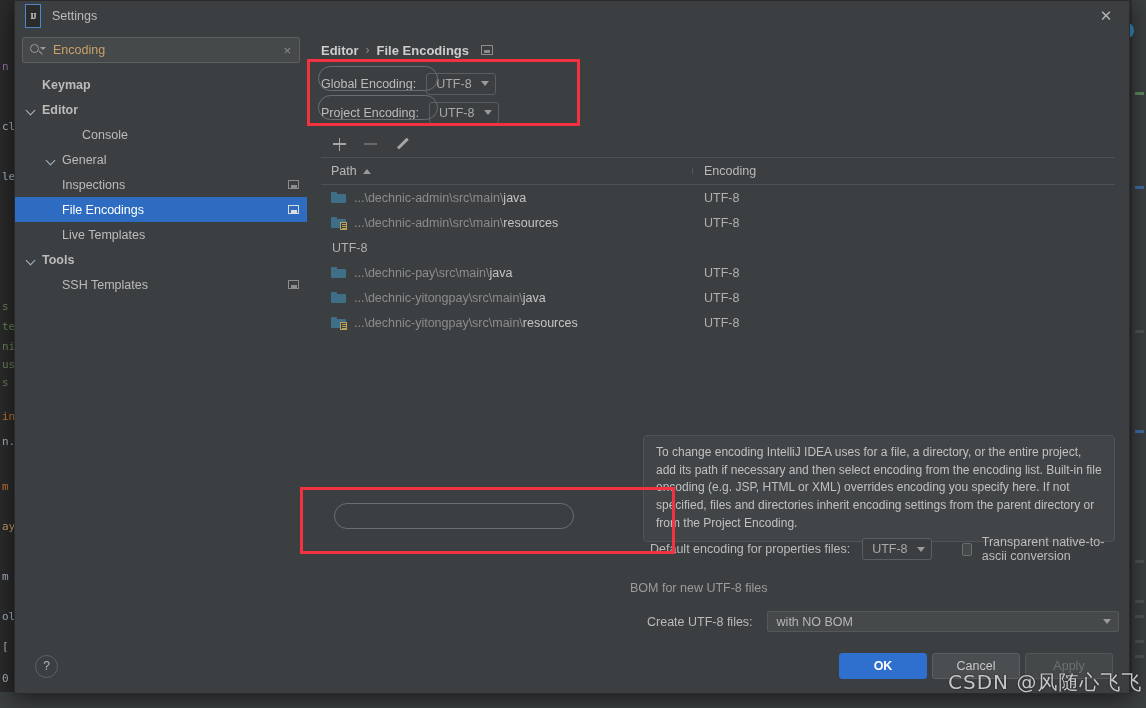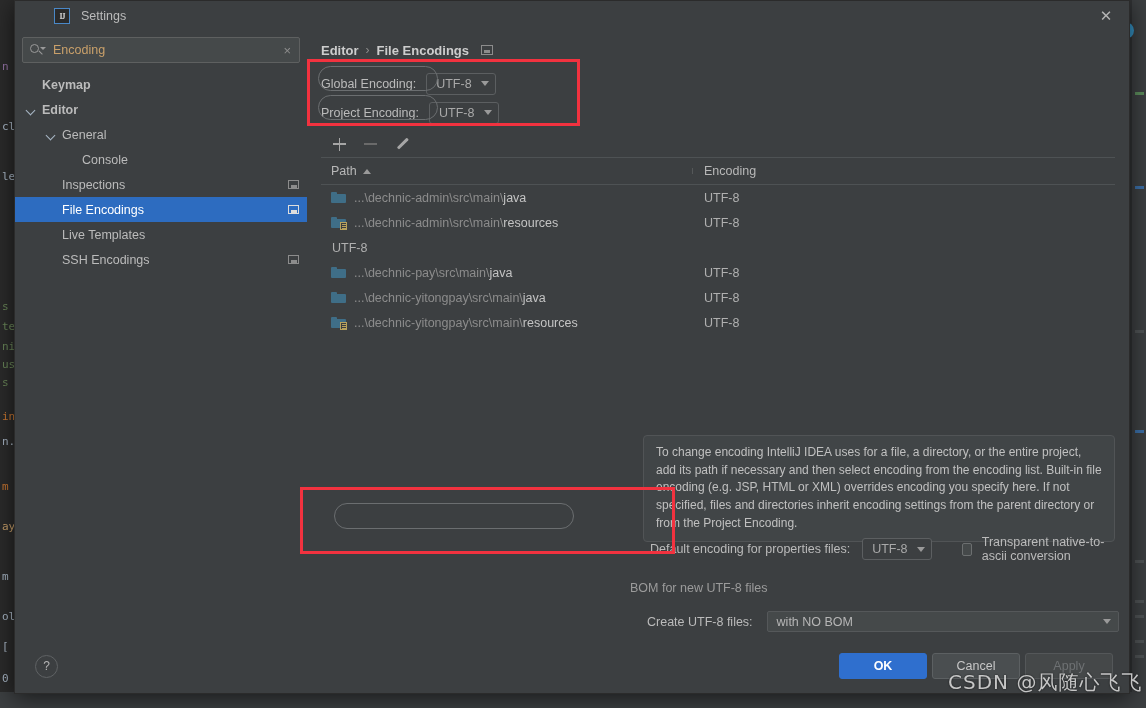--- a/index.html
+++ b/index.html
@@ -22,24 +22,24 @@
   .bg-topright-icon { position:absolute; right:12px; top:22px; width:17px; height:17px;
                       background:#3592c4; border-radius:50%; }
 
   
   .dialog { position:absolute; left:14px; top:0px; width:1116px; height:694px;
             background:#3c3f41; border:1px solid #2b2b2b;
             box-shadow:0 4px 22px rgba(0,0,0,.6); display:flex; flex-direction:column; }
 
   .titlebar { height:30px; background:#3c3f41; display:flex; align-items:center;
               padding:0 0 0 10px; position:relative; flex:0 0 30px; }
-  .ij-logo { width:16px; height:16px; border:1.4px solid #4a88c7; background:#2b2b2b;
+  .ij-logo { width:16px; height:24px; border:1.4px solid #4a88c7; background:#2b2b2b;
              display:flex; align-items:center; justify-content:center;
              font-size:8px; color:#d6d6d6; letter-spacing:-1px;
-             font-family:"Liberation Serif", serif; font-weight:700;margin-left:29px; }
+             font-family:"Liberation Serif", serif; font-weight:700; }
   .title-text { margin-left:11px; font-size:12.5px; color:#bbbbbb; }
   .close-btn { position:absolute; right:0; top:0; width:46px; height:30px;
                display:flex; align-items:center; justify-content:center;
                color:#b4b4b4; font-size:15px; }
 
   .dialog-body { flex:1; display:flex; min-height:0; }
 
   
   .left-panel { width:292px; background:#3c3f41; display:flex; flex-direction:column;
                 flex:0 0 292px; }
@@ -252,44 +252,48 @@
         <div class="tree" id="tree">
             <div class="tree-row bold">
               <span style="margin-left: 22px;"></span>
               <span class="lbl" style="margin-left: 5px;">Keymap</span>
             </div>
             <div class="tree-row bold">
               <span class="chev" style="margin-left: 10px;"></span>
               <span class="lbl" style="margin-left: 5px;">Editor</span>
             </div>
             <div class="tree-row">
+              <span style="margin-left: 62px;"></span>
+              <span class="lbl" style="margin-left: 5px;">Console</span>
+            </div>
+            <div class="tree-row">
               <span class="chev" style="margin-left: 30px;"></span>
               <span class="lbl" style="margin-left: 5px;">General</span>
-            </div>
-            <div class="tree-row">
-              <span style="margin-left: 62px;"></span>
-              <span class="lbl" style="margin-left: 5px;">Console</span>
             </div>
             <div class="tree-row">
               <span style="margin-left: 42px;"></span>
               <span class="lbl" style="margin-left: 5px;">Inspections</span>
               <span class="ext"></span>
             </div>
             <div class="tree-row sel">
               <span style="margin-left: 42px;"></span>
               <span class="lbl" style="margin-left: 5px;">File Encodings</span>
               <span class="ext"></span>
             </div>
             <div class="tree-row">
               <span style="margin-left: 42px;"></span>
               <span class="lbl" style="margin-left: 5px;">Live Templates</span>
             </div>
+            <div class="tree-row bold">
+              <span class="chev" style="margin-left: 10px;"></span>
+              <span class="lbl" style="margin-left: 5px;">Tools</span>
+            </div>
             <div class="tree-row">
               <span style="margin-left: 42px;"></span>
-              <span class="lbl" style="margin-left: 5px;">SSH Encodings</span>
+              <span class="lbl" style="margin-left: 5px;">SSH Templates</span>
               <span class="ext"></span>
             </div>
           </div>
       </div>
 
       <div class="right-panel">
 
         <div class="breadcrumb">
           <span>Editor</span>
           <span class="sep">›</span>

